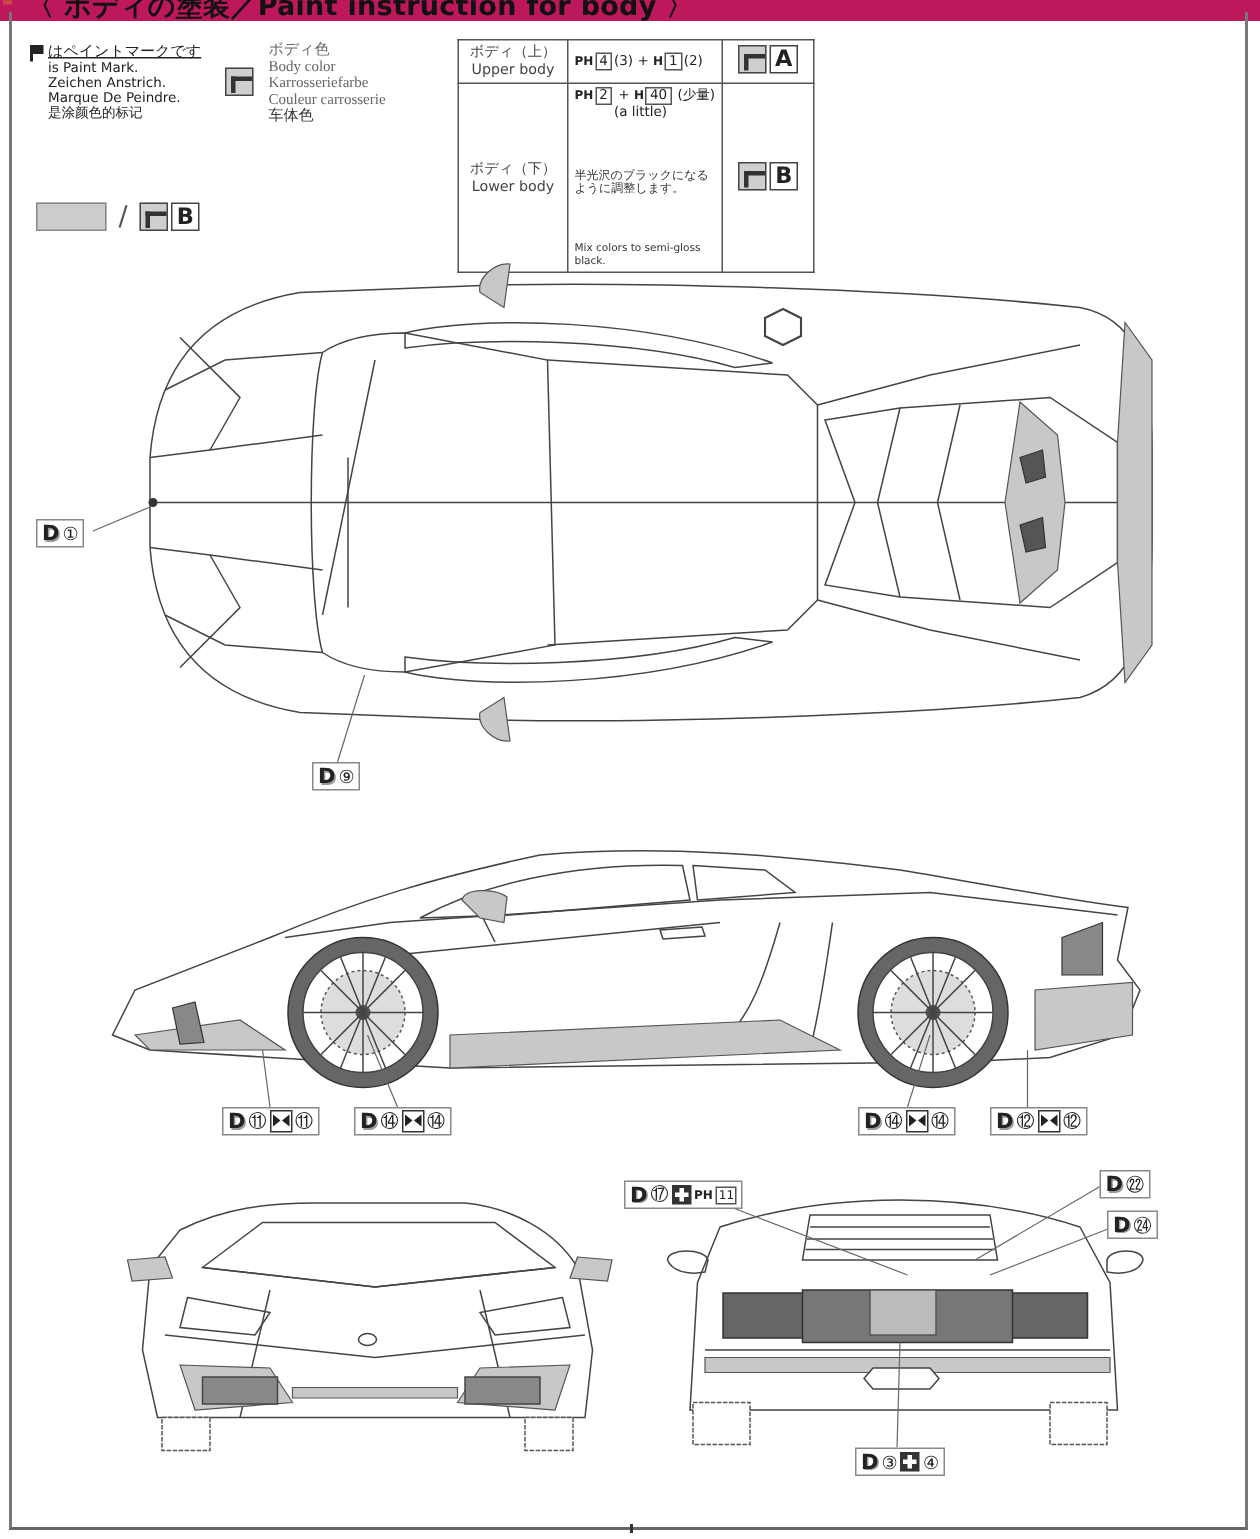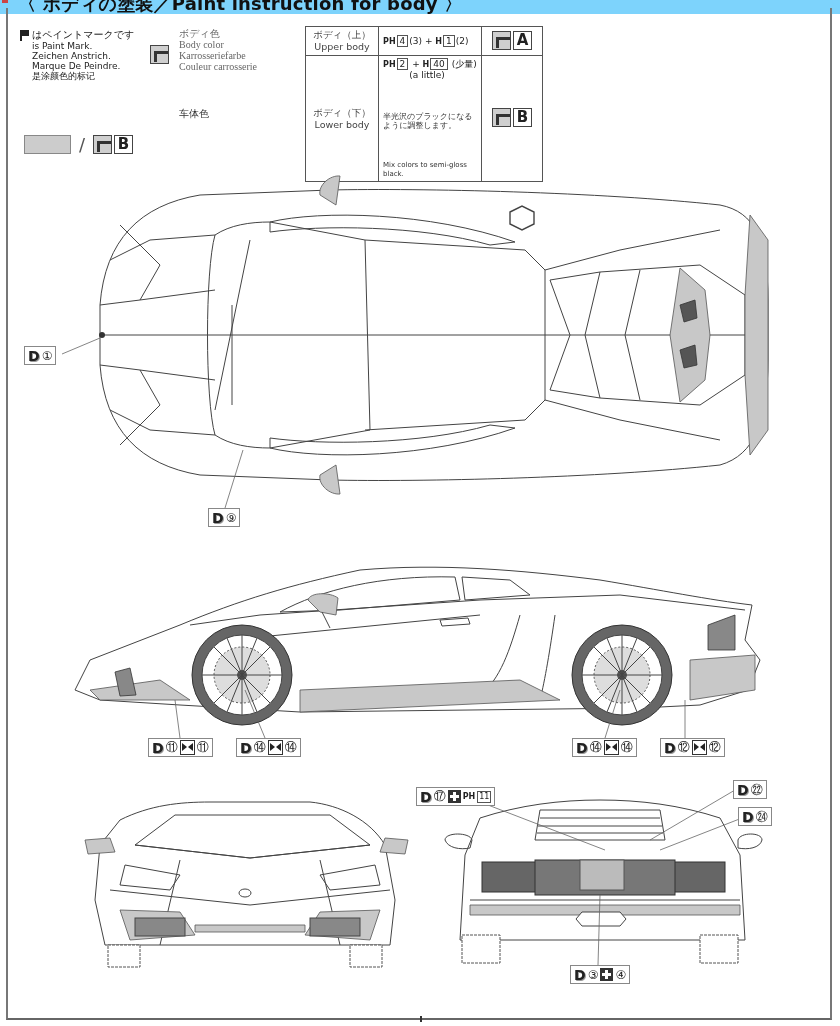--- a/index.html
+++ b/index.html
@@ -1,29 +1,29 @@
 <!DOCTYPE html>
 <html><head>
 <meta charset="utf-8">
 <style>
   html,body{margin:0;padding:0;background:#fff;}
   body{width:840px;height:1026px;position:relative;overflow:hidden;font-family:"DejaVu Sans","Liberation Sans",sans-serif;color:#222;}
   .frame{position:absolute;left:6px;top:8px;width:822px;height:1010px;border-left:2px solid #777;border-right:2px solid #777;border-bottom:2px solid #666;}
-  .title-bar{position:absolute;left:0;top:0;width:840px;height:14px;background:#7dd3fc;}
+  .title-bar{position:absolute;left:0;top:0;width:840px;height:14px;background:#be185d;}
   .title{position:absolute;left:18px;top:-8px;font-size:18px;font-weight:bold;letter-spacing:0.2px;color:#111;white-space:nowrap;}
   .title-tick{position:absolute;left:2px;top:0;width:6px;height:3px;background:#c44;}
   .legend-paint{position:absolute;left:20px;top:30px;font-size:9px;line-height:10px;color:#222;}
   .legend-paint .pmark{display:inline-block;width:9px;height:11px;position:relative;vertical-align:top;margin-right:3px;}
   .legend-paint .pmark:before{content:"";position:absolute;left:0;top:0;width:2px;height:11px;background:#222;}
   .legend-paint .pmark:after{content:"";position:absolute;left:2px;top:0;width:7px;height:6px;background:#222;}
-  .legend-paint .jp{font-size:10px;}
+  .legend-paint .jp{font-size:10px;text-decoration:underline;}
   .legend-paint .sub{margin-left:12px;}
   .body-color-icon{position:absolute;left:150px;top:45px;width:19px;height:19px;border:1px solid #444;background:#ddd;}
   .legend-body{position:absolute;left:179px;top:28px;font-size:10px;line-height:11px;color:#666;font-family:Liberation Serif, serif;}
-  .legend-body .dark{color:#333;margin-top:36px;}
+  .legend-body .dark{color:#333;}
   table.paint{position:absolute;left:305px;top:26px;border-collapse:collapse;font-size:9.5px;}
   table.paint td{border:1px solid #555;padding:2px 4px;vertical-align:middle;}
   table.paint td.part{width:64px;text-align:center;color:#444;line-height:12px;}
   table.paint td.mix{width:94px;line-height:11px;}
   table.paint td.code{width:52px;text-align:center;}
   .pcode{font-size:9px;}
   .pcode .box{display:inline-block;border:1px solid #555;padding:0 2px;font-size:9px;line-height:10px;margin:0 1px;}
   .pcode .ph{font-weight:bold;font-size:8px;}
   .note{font-size:8px;line-height:9px;color:#333;margin-top:31px;}
   .note.small{font-size:7px;}

